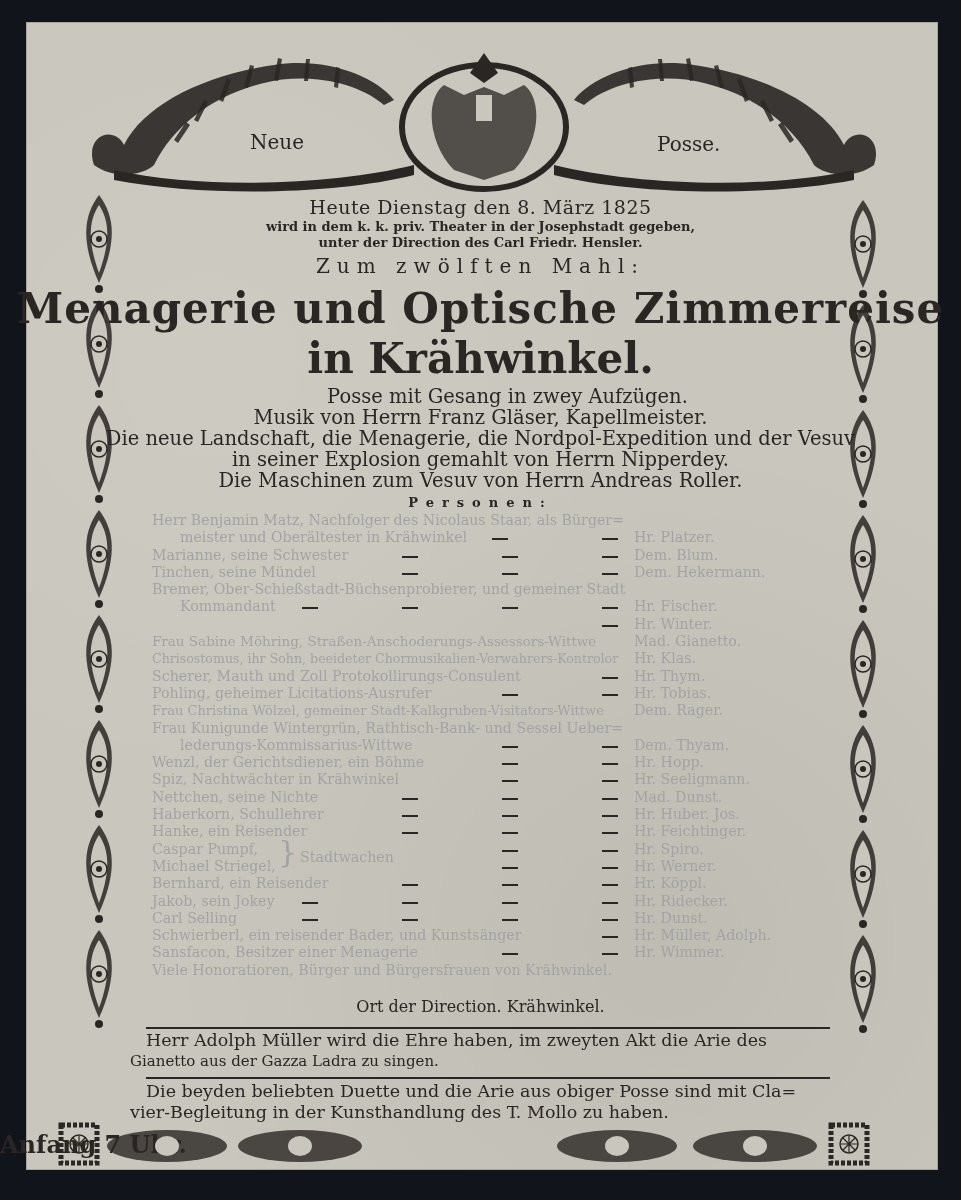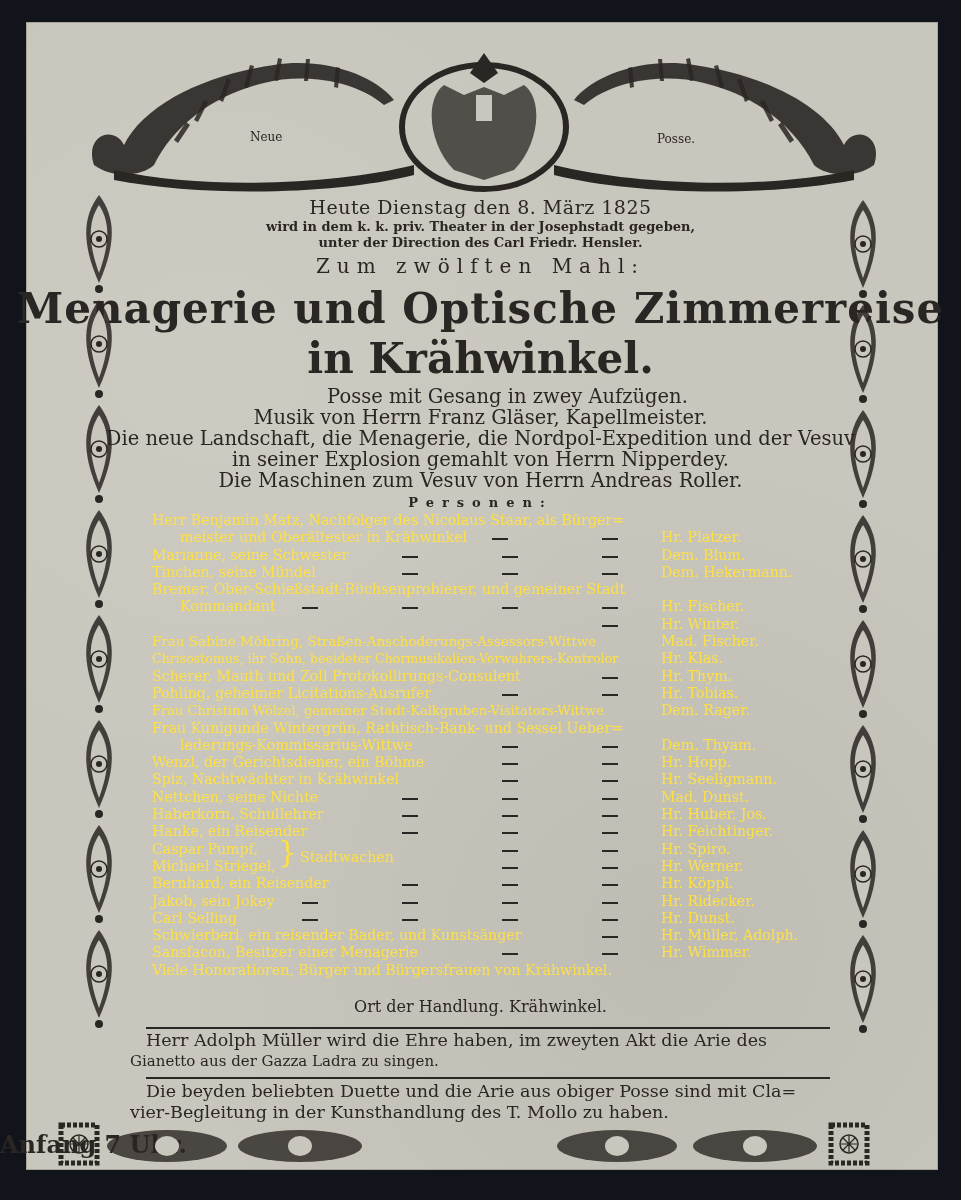--- a/index.html
+++ b/index.html
@@ -13,37 +13,37 @@
     position:absolute; left:26px; top:22px; width:912px; height:1148px;
     background:#c9c6bd;
     background-image:
       radial-gradient(circle at 20% 30%, rgba(255,255,255,0.08), transparent 40%),
       radial-gradient(circle at 70% 80%, rgba(0,0,0,0.05), transparent 45%);
     box-shadow: 0 0 0 1px #a9a59a inset;
   }
   
   .header-orn { position:absolute; left:84px; top:45px; width:800px; height:150px; }
   .cartouche {
-    position:absolute; top:82px; font-size:12px; color:#2a2623;
+    position:absolute; top:82px; font-size:20px; color:#2a2623;
   }
   .center { position:absolute; left:0; width:961px; text-align:center; color:#2a2623; }
   .l1 { top:196px; font-size:19px; letter-spacing:0.5px; }
   .l2 { top:219px; font-size:13px; font-weight:bold; }
   .l3 { top:235px; font-size:13px; font-weight:bold; }
   .l4 { top:254px; font-size:20px; letter-spacing:7px; }
   .title1 { top:284px; font-size:42px; font-weight:bold; letter-spacing:1px; font-family:"DejaVu Serif", serif; }
   .title2 { top:334px; font-size:42px; font-weight:bold; }
   .sub { font-size:19.5px; line-height:21px; }
   .s1 { top:386px;padding-left:27px; } .s2 { top:407px; } .s3 { top:428px; } .s4 { top:449px; } .s5 { top:470px; }
   .personen-h { top:495px; font-size:13px; letter-spacing:8px; font-weight:bold; }
-  .cast { position:absolute; left:152px; top:512px; width:640px; color:#fde047; font-size:14.2px; line-height:17.3px; }
+  .cast { position:absolute; left:152px; top:512px; width:640px; color:#a3a3a3; font-size:14.2px; line-height:17.3px; }
   .row { position:relative; height:17.3px; white-space:nowrap; }
   .row .role { position:absolute; left:0; }
   .row.indent .role { left:28px; }
-  .row .actor { position:absolute; left:509px;text-align:right; }
+  .row .actor { position:absolute; left:482px;text-align:right; }
   .row .dash { position:absolute; width:16px; height:2px; background:#2a2623; top:9px; }
   .brace { position:absolute; left:126px; top:-4px; font-size:30px; line-height:30px; }
   .stadt { position:absolute; left:148px; top:8px; }
   .footer-line { position:absolute; left:146px; width:684px; height:2px; background:#2a2623; }
   .note { position:absolute; left:130px; width:700px; color:#2a2623; font-size:17.5px; line-height:20px; }
   .anfang { position:absolute; left:0; width:961px; top:1130px; text-align:left; font-size:24px; color:#2a2623; font-weight:bold; }
   .side-orn { position:absolute; width:42px; }
   .bottom-orn { position:absolute; top:1127px; height:38px; }
   .corner { position:absolute; top:1122px; width:42px; height:44px; }
 </style>
@@ -121,21 +121,21 @@
       <span class="dash" style="left:350px"></span>
       <span class="dash" style="left:450px"></span>
       <span class="actor">Hr. Fischer.</span>
     </div>
   <div class="row">
       <span class="dash" style="left:450px"></span>
       <span class="actor">Hr. Winter.</span>
     </div>
   <div class="row">
       <span class="role" style="font-size:13.5px">Frau Sabine Möhring, Straßen-Anschoderungs-Assessors-Wittwe</span>
-      <span class="actor">Mad. Fischer.</span>
+      <span class="actor">Mad. Gianetto.</span>
     </div>
   <div class="row">
       <span class="role" style="font-size:12.6px">Chrisostomus, ihr Sohn, beeideter Chormusikalien-Verwahrers-Kontrolor</span>
       <span class="actor">Hr. Klas.</span>
     </div>
   <div class="row">
       <span class="role">Scherer, Mauth und Zoll Protokollirungs-Consulent</span>
       <span class="dash" style="left:450px"></span>
       <span class="actor">Hr. Thym.</span>
     </div>
@@ -237,21 +237,21 @@
       <span class="role">Sansfacon, Besitzer einer Menagerie</span>
       <span class="dash" style="left:350px"></span>
       <span class="dash" style="left:450px"></span>
       <span class="actor">Hr. Wimmer.</span>
     </div>
   <div class="row">
       <span class="role">Viele Honoratioren, Bürger und Bürgersfrauen von Krähwinkel.</span>
     </div>
 </div>
 
-<div class="center" style="top:997px;font-size:16px;">Ort der Handlung. Krähwinkel.</div>
+<div class="center" style="top:997px;font-size:16px;">Ort der Direction. Krähwinkel.</div>
 
 <div class="footer-line" style="top:1027px"></div>
 <div class="note" style="top:1030px;text-indent:16px;">Herr Adolph Müller wird die Ehre haben, im zweyten Akt die Arie des</div>
 <div class="note" style="top:1051px;font-size:15px;">Gianetto aus der Gazza Ladra zu singen.</div>
 <div class="footer-line" style="top:1077px"></div>
 <div class="note" style="top:1081px;text-indent:16px;">Die beyden beliebten Duette und die Arie aus obiger Posse sind mit Cla=</div>
 <div class="note" style="top:1102px;">vier-Begleitung in der Kunsthandlung des T. Mollo zu haben.</div>
 
 <div class="anfang">Anfang 7 Uhr.</div>
 

